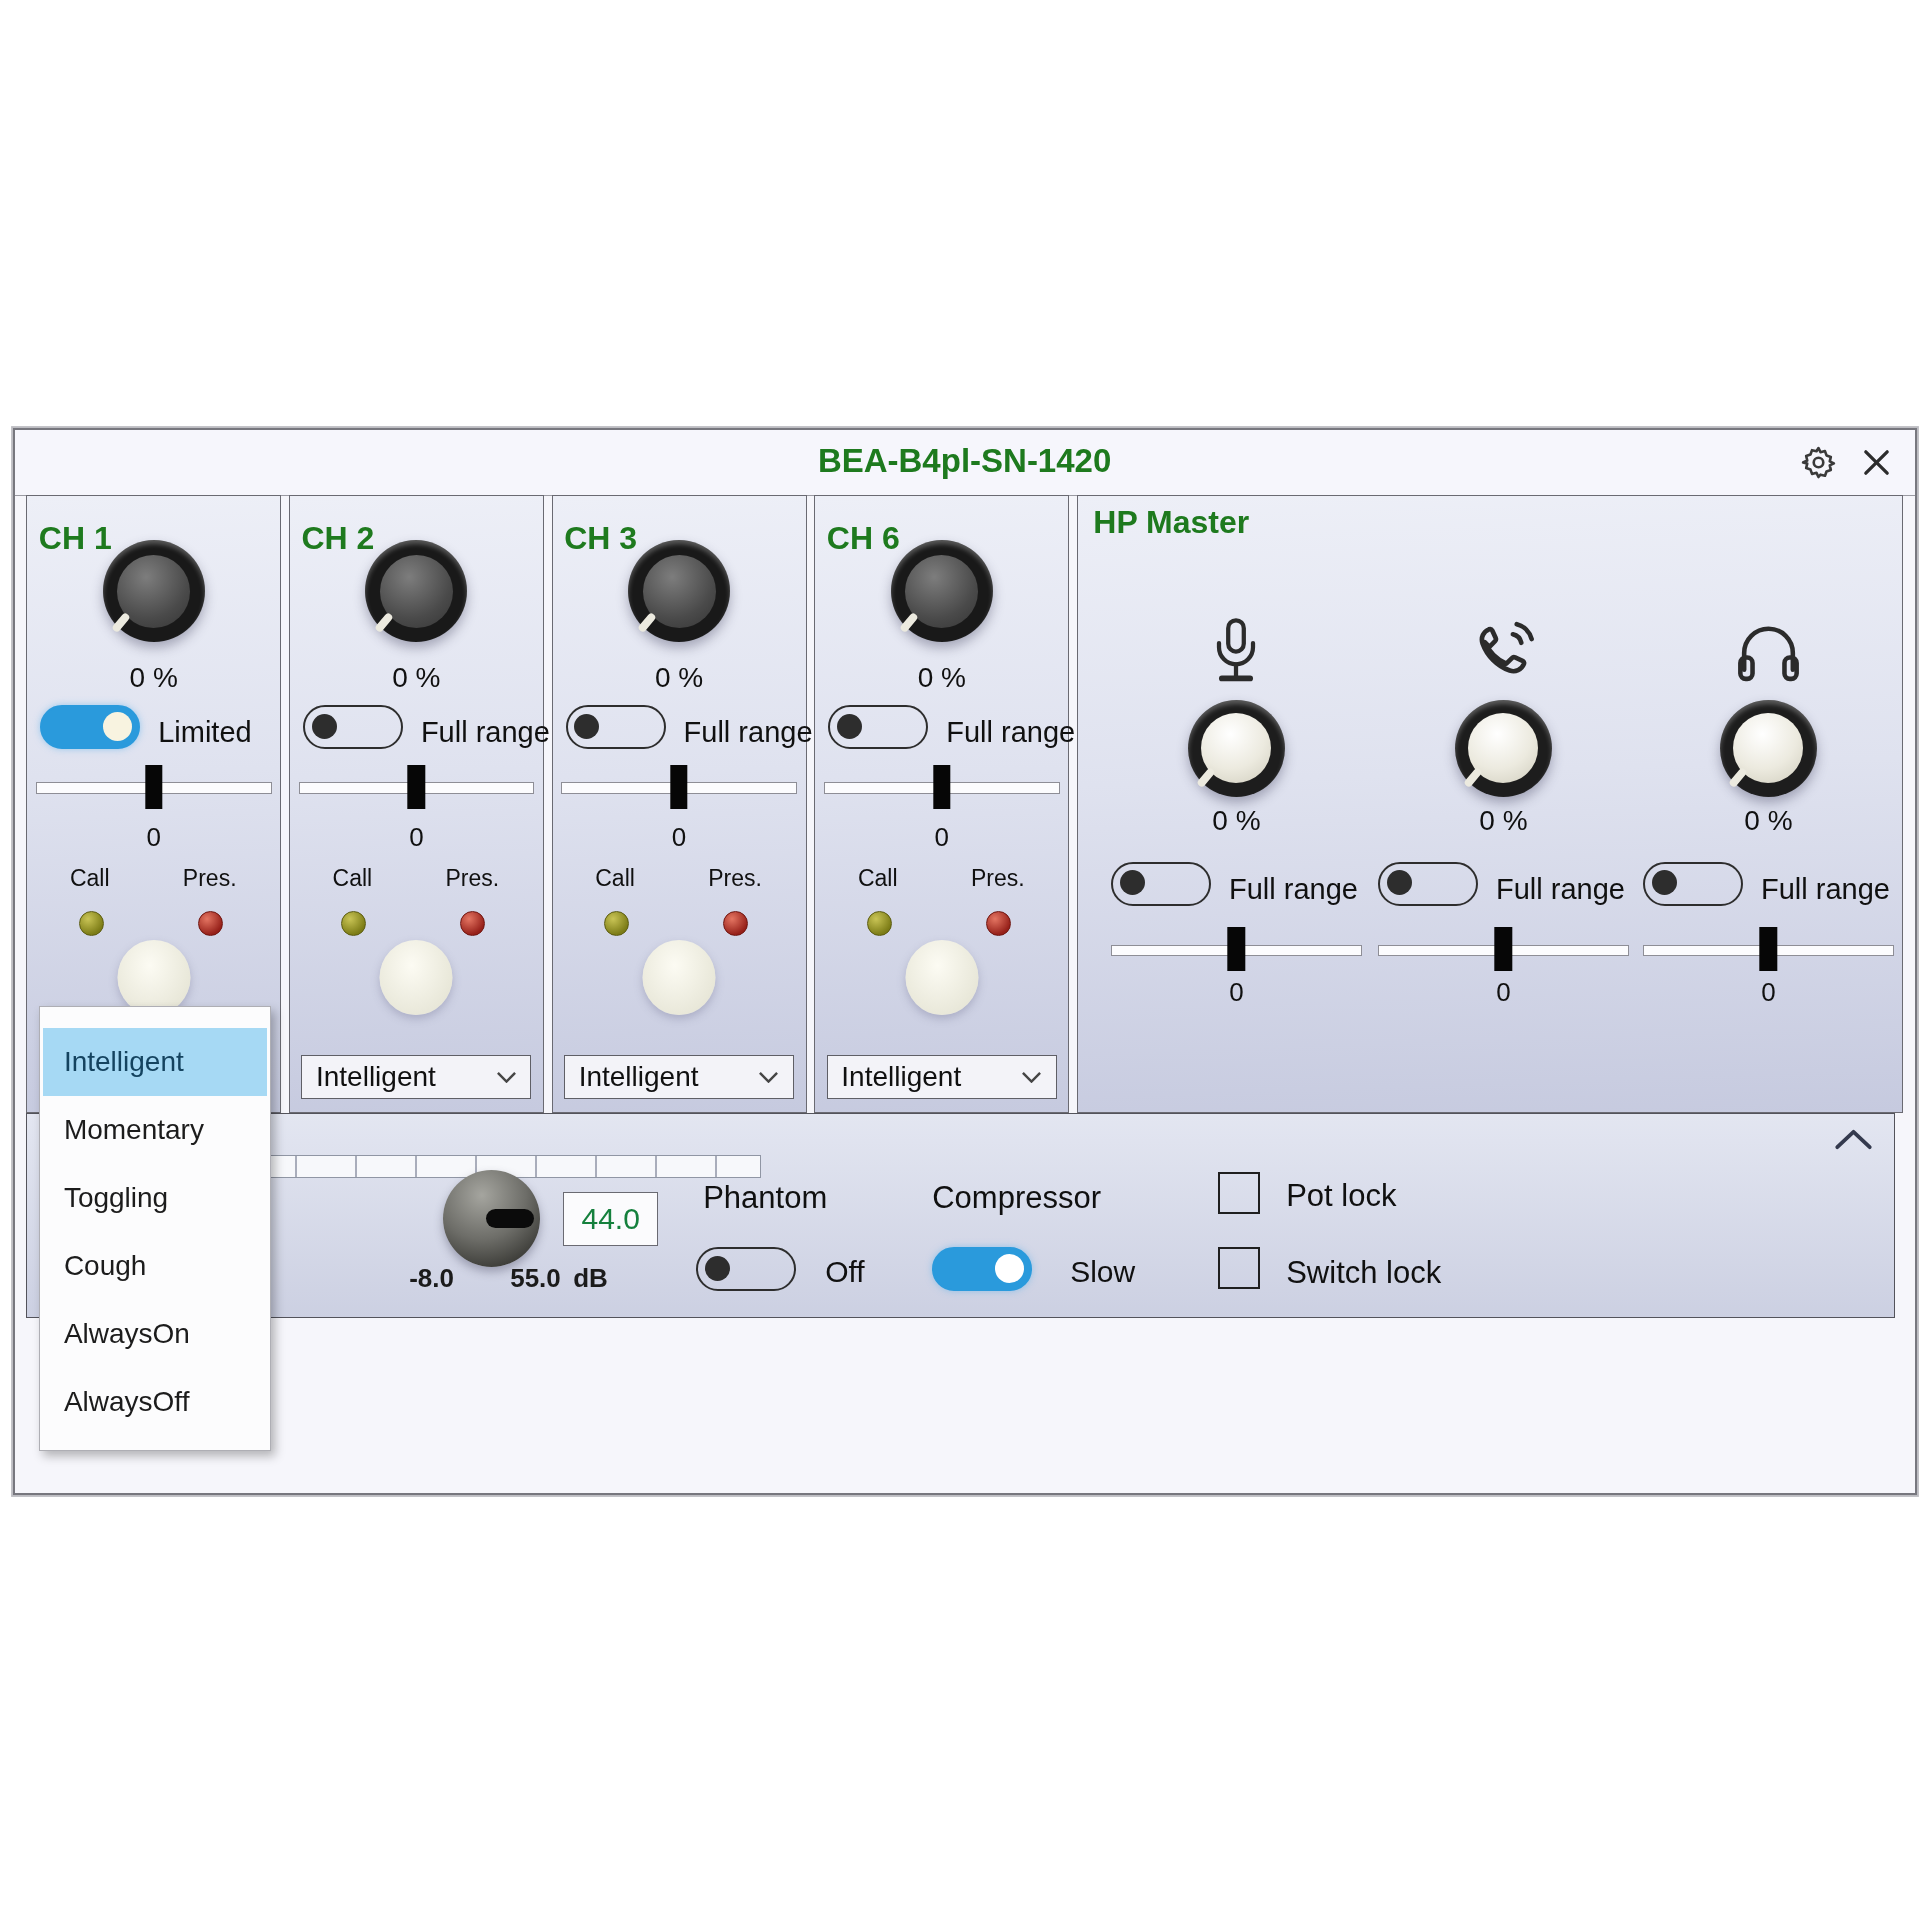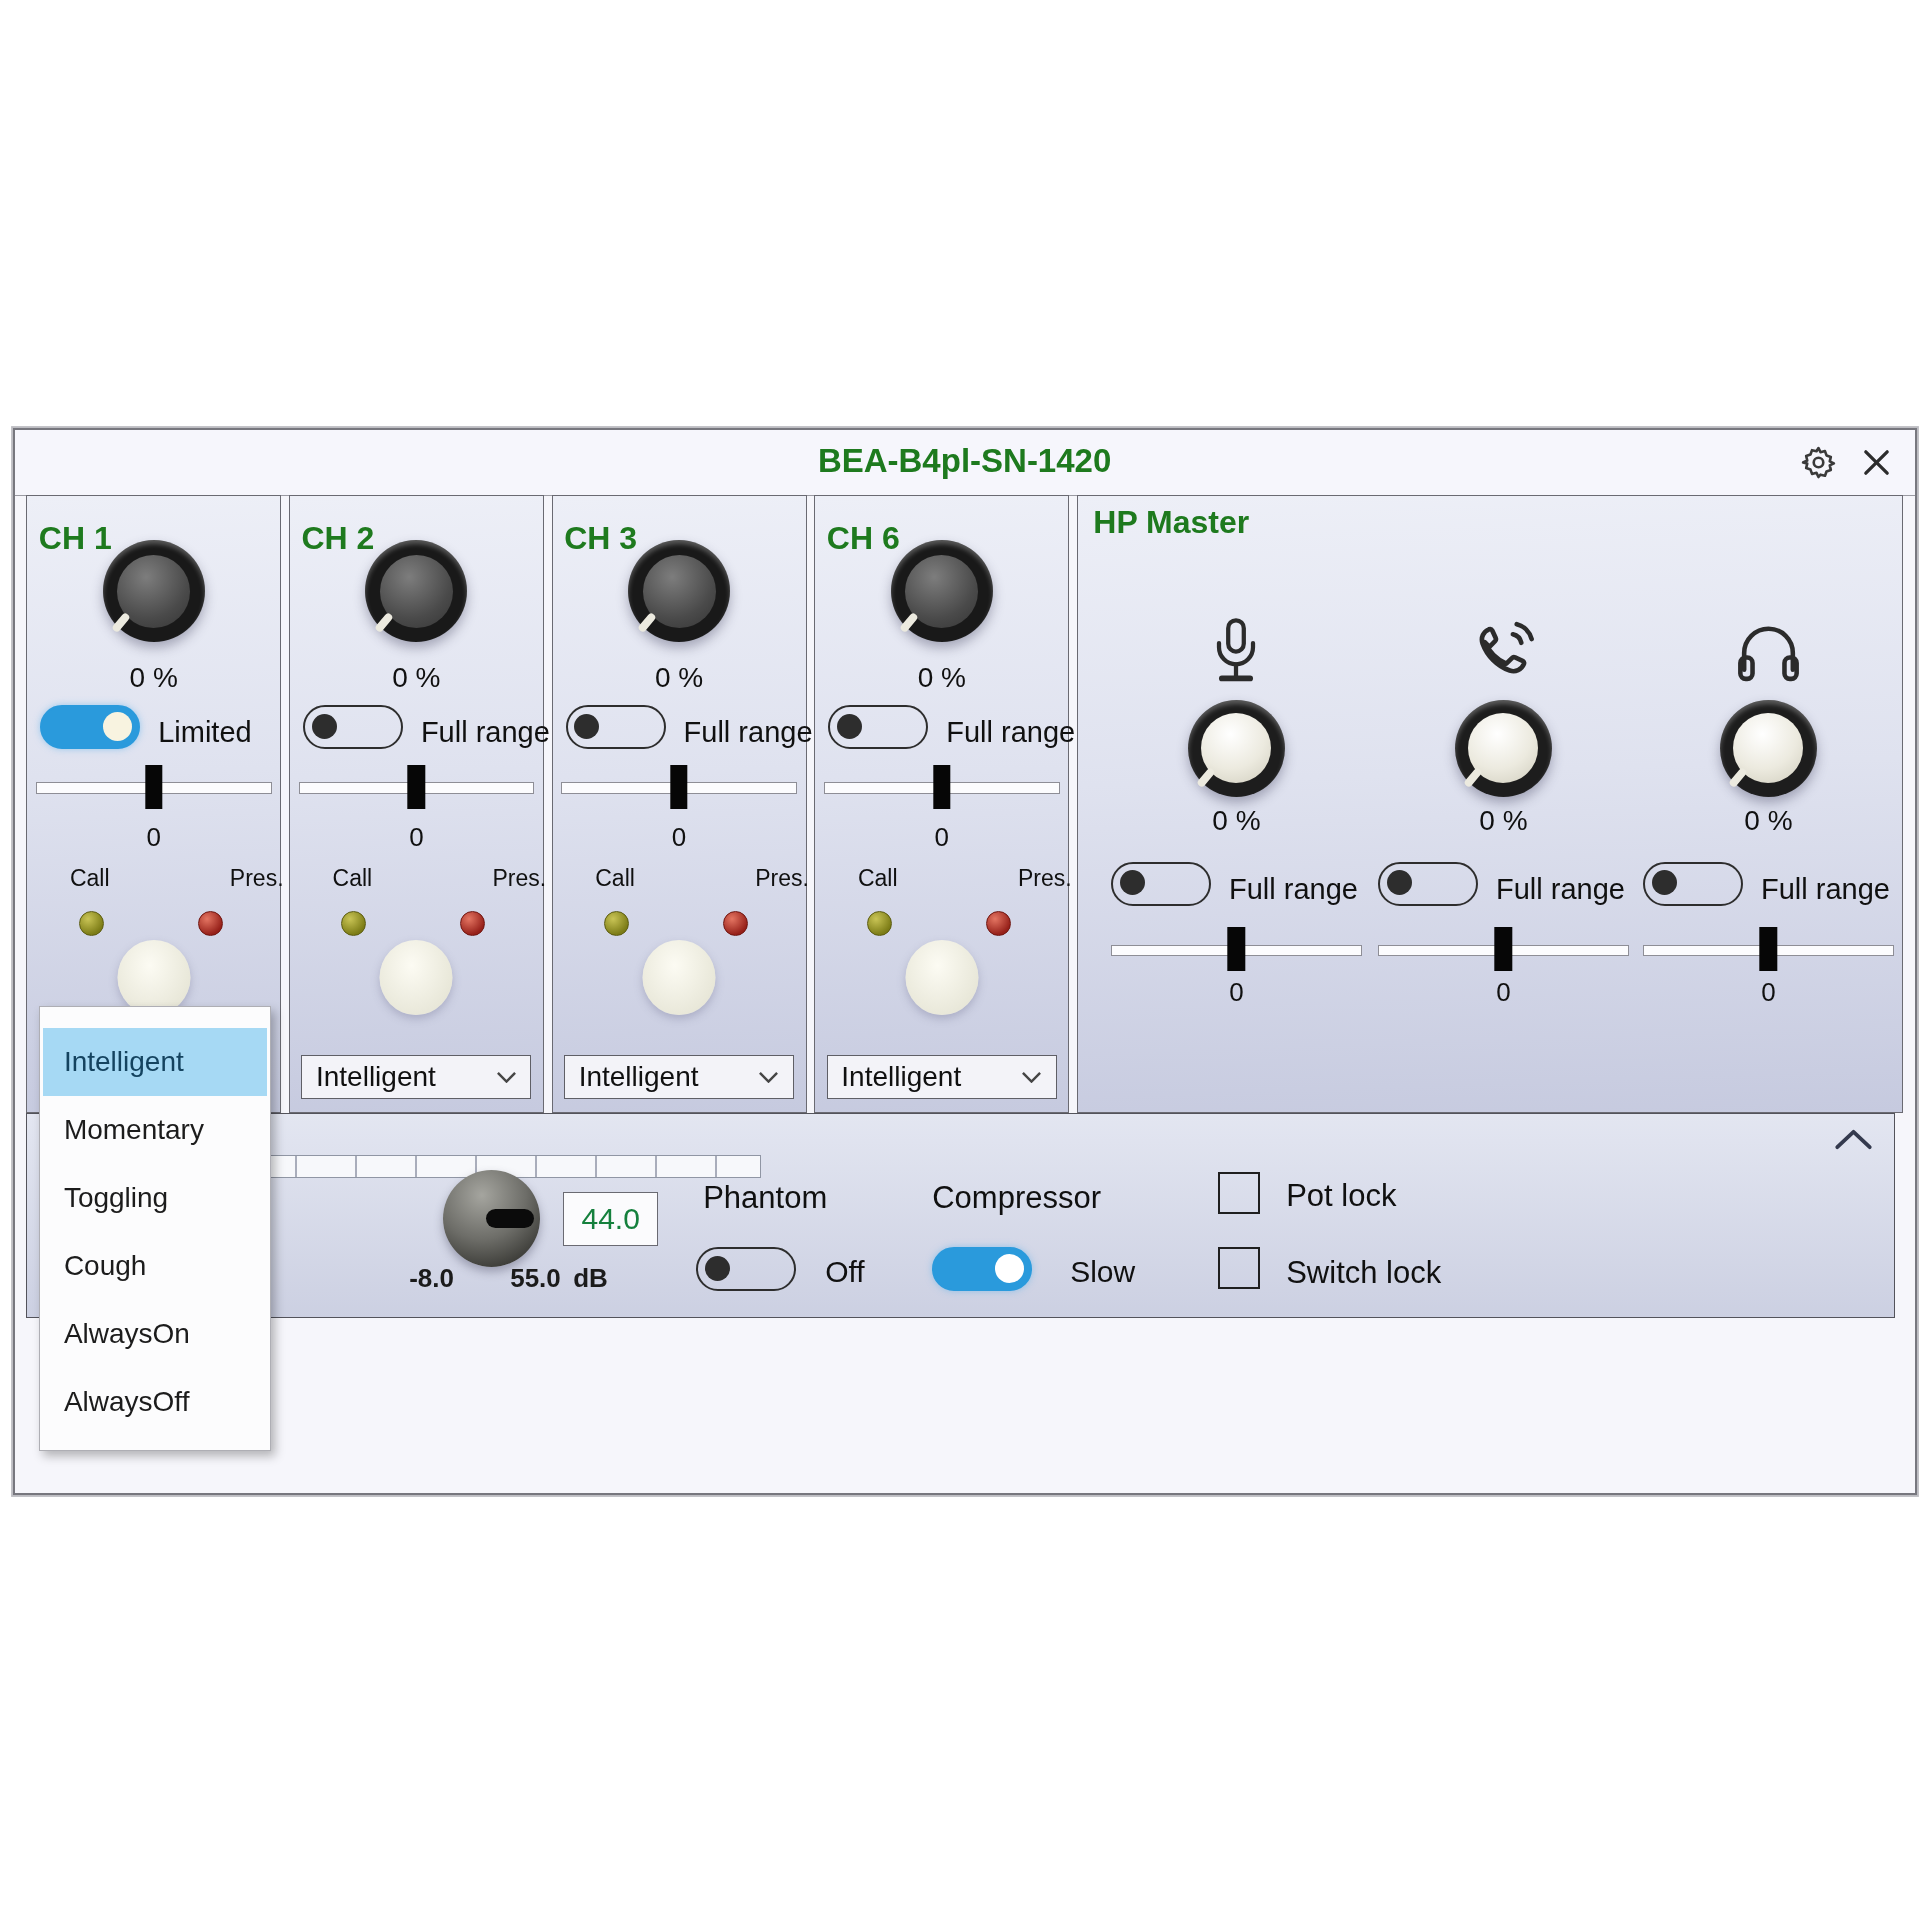--- a/index.html
+++ b/index.html
@@ -49,21 +49,21 @@
 
   
   .slider{position:absolute;top:286px;left:8.7px;right:8.7px;height:11.6px;box-sizing:border-box;
     background:#fcfcfe;border:1.9px solid #8e8e96;cursor:pointer;}
   .slider .thumb{position:absolute;left:50%;top:-18.3px;transform:translateX(-50%);width:17.4px;height:44px;background:#060606;}
   .slider-value{position:absolute;top:326px;left:0;right:0;text-align:center;font-size:26px;}
 
   
   .ind-label{position:absolute;top:369px;transform:translateX(-50%);font-size:23px;}
   .ind-call{left:calc(50% - 64px);}
-  .ind-pres{left:calc(50% + 56px);margin-left:47px;}
+  .ind-pres{left:calc(50% + 56px);}
   .led{position:absolute;top:415px;width:23px;height:23px;border-radius:50%;}
   .led-call{left:calc(50% - 75px);background:radial-gradient(circle at 35% 30%,#c9c455,#7c7c16 72%);border:1px solid #5c5c10;}
   .led-pres{left:calc(50% + 44px);background:radial-gradient(circle at 35% 30%,#e47562,#962019 72%);border:1px solid #70150f;}
 
   .push-btn{position:absolute;top:444px;left:50%;transform:translateX(-50%);width:73px;height:75px;border-radius:50%;
     background:radial-gradient(ellipse at 44% 34%,#fcfbf3,#e7e6d7 78%);box-shadow:0 3.9px 8.7px rgba(110,110,140,.35);cursor:pointer;}
 
   .combo{position:absolute;left:11.6px;right:11.6px;bottom:13.5px;height:44px;box-sizing:border-box;background:#f3f3f8;
     border:1.9px solid #5f5f66;display:flex;align-items:center;padding:0 13.5px;font-size:28px;cursor:pointer;}
   .combo .chev{margin-left:auto;}

